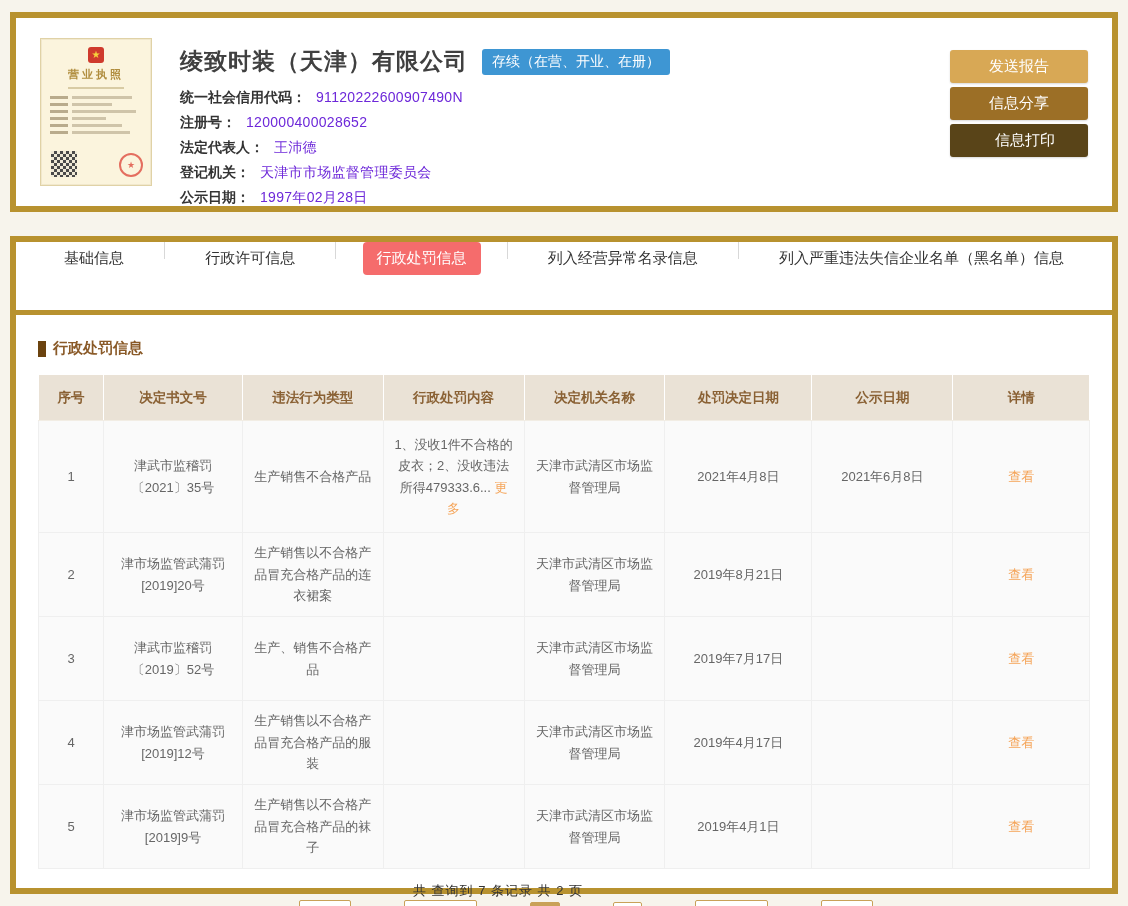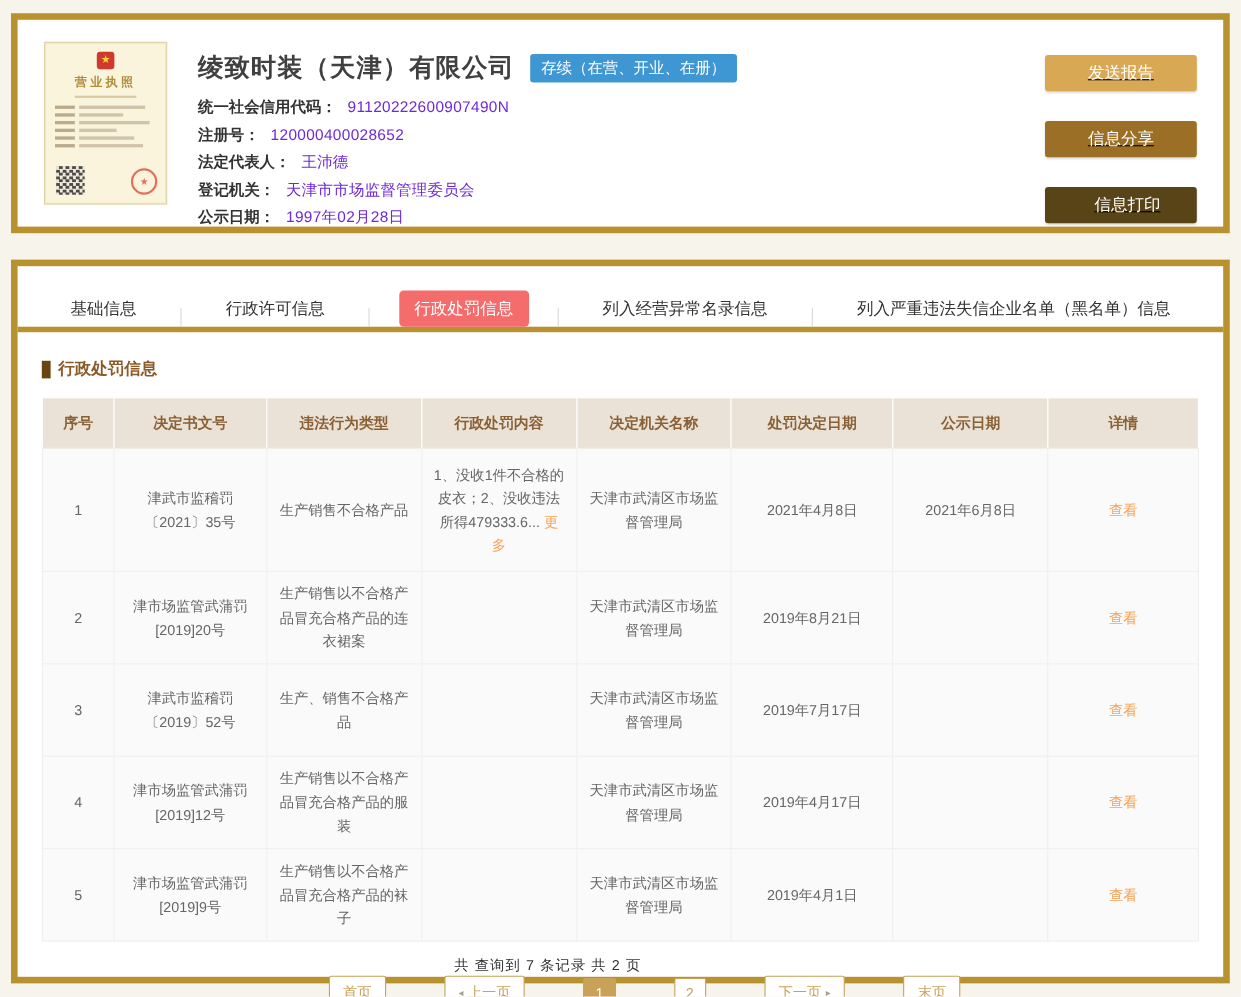--- a/index.html
+++ b/index.html
@@ -24,28 +24,28 @@
   
   .company { flex:1 1 auto; padding:8px 0 0 28px; }
   .name-row { display:flex; align-items:center; gap:14px; margin-bottom:12px; }
   .company-name { font-size:23px; font-weight:bold; color:#404040; letter-spacing:1px; }
   .status-badge { background:#3e96d3; color:#fff; font-size:14px; padding:4px 10px; border-radius:3px; white-space:nowrap; }
   .field-row { display:flex; align-items:baseline; margin:7px 0; font-size:14px; }
   .field-label { font-weight:bold; color:#333; margin-right:10px; white-space:nowrap; }
   .field-value { color:#6d28d9; letter-spacing:.3px; }
 
   
-  .actions { display:flex; flex-direction:column; gap:27px; padding-top:12px;text-decoration:underline; }
+  .actions { display:flex; flex-direction:column; gap:4px; padding-top:12px; }
   .act-btn { width:138px; height:33px; border:none; border-radius:3px; color:#fff; font-size:15px; cursor:pointer; font-family:inherit; box-shadow:0 1px 2px rgba(0,0,0,.15); }
   .act-btn.b1 { background:#d8a855; }
   .act-btn.b2 { background:#9c6f26; }
   .act-btn.b3 { background:#594418;padding-left:12px; }
 
   
-  .tabs { height:55px; display:flex; align-items:flex-end; justify-content:space-between; padding:0 34px; }
+  .tabs { height:68px; display:flex; align-items:flex-start; justify-content:space-between; padding:0 34px; }
   .tab { font-size:15px; color:#333; cursor:pointer; white-space:nowrap; padding:7px 14px; border-radius:4px; }
   .tab.active { background:#f56c6c; color:#fff; }
   .tab-sep { width:1px; height:17px; background:#d8d8d8; }
   .gold-divider { height:5px; background:#b8922f; }
 
   
   .content { padding:18px 22px 0; }
   .section-title { display:flex; align-items:center; gap:7px; margin:6px 0 16px; }
   .section-square { width:8px; height:16px; background:#6b430f; }
   .section-text { color:#8a5a28; font-size:15px; font-weight:bold; }

